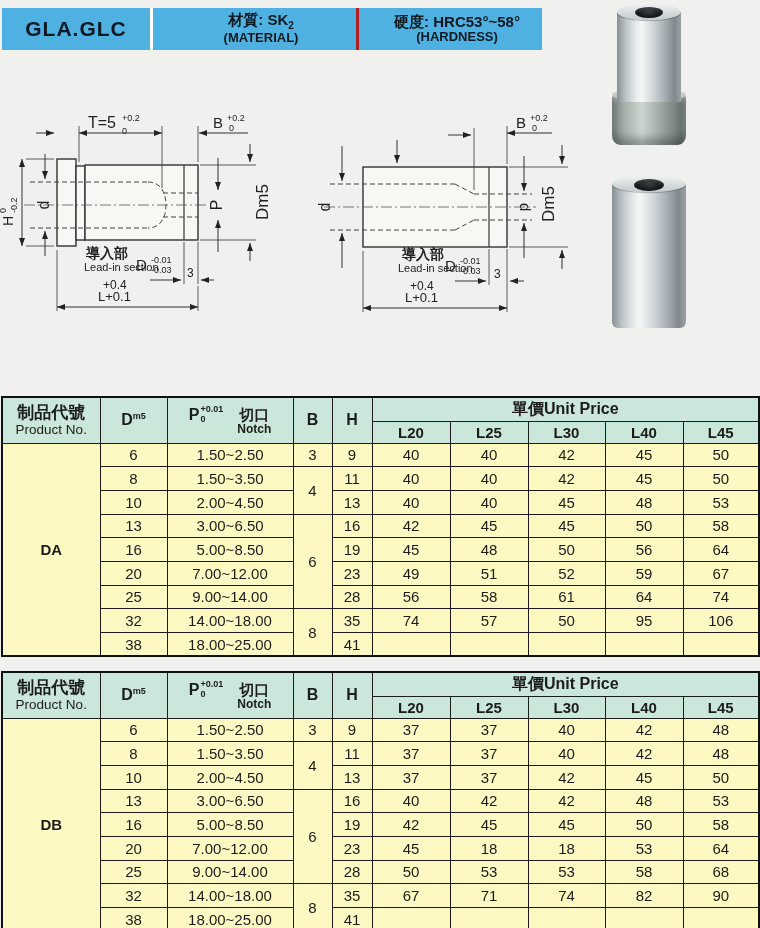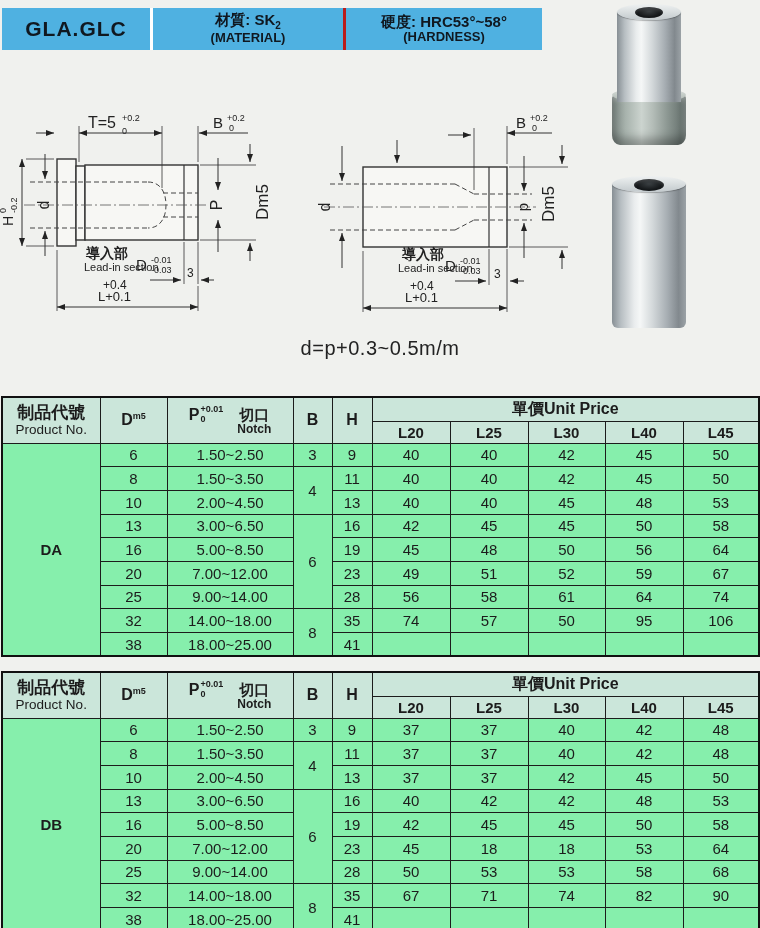--- a/index.html
+++ b/index.html
@@ -1,20 +1,20 @@
 <!DOCTYPE html>
 <html><head>
 <meta charset="utf-8">
 <style>
   html,body{margin:0;padding:0;}
   body{font-family:"Liberation Sans","DejaVu Sans",sans-serif;background:#d8d8d8;}
   #page{position:relative;width:760px;height:928px;background:#f0f1ee;overflow:hidden;margin:0 auto;}
 
   
-  .topbar{position:absolute;left:2px;top:8px;width:540px;height:42px;display:flex;background:#4fb1e1;color:#101820;}
+  .topbar{position:absolute;left:2px;top:8px;width:540px;height:42px;display:flex;background:#4fb1e1;color:#101820;gap:13px;}
   .topbar .cell{display:flex;flex-direction:column;justify-content:center;align-items:center;line-height:1.1;}
   .topbar .c1{width:148px;border-right:3px solid #fff;font-size:21px;font-weight:bold;letter-spacing:1px;}
   .topbar .c2{width:190px;border-right:3px solid #b91c1c;font-size:15px;font-weight:bold;}
   .topbar .c3{flex:1;font-size:15px;font-weight:bold;}
   .topbar .sub2{font-size:10px;}
   .topbar .en{font-size:13px;font-weight:bold;}
 
   
   svg text{fill:#222;font-family:"Liberation Sans","DejaVu Sans",sans-serif;}
   .part{fill:#f7f7f4;stroke:#333;stroke-width:1.4;}
@@ -32,21 +32,21 @@
   .cyl{position:absolute;background:linear-gradient(90deg,#878f94 0%,#b7bec2 12%,#e9eced 30%,#f5f7f7 38%,#d3d8da 55%,#a6adb2 75%,#82898e 90%,#9ba2a6 100%);}
   .cyl .rim{position:absolute;left:0;top:-8px;width:100%;height:16px;border-radius:50%;background:linear-gradient(180deg,#eef1f1,#c3cacd);box-shadow:0 1px 1px rgba(0,0,0,.25);}
   .cyl .hole{position:absolute;border-radius:50%;background:radial-gradient(ellipse at 50% 40%,#3a3f42 0%,#15181a 60%,#101315 100%);box-shadow:inset 0 2px 3px rgba(255,255,255,.15);}
   .head{position:absolute;background:linear-gradient(90deg,#75807c 0%,#a7b2ac 18%,#ccd4cf 40%,#b4bdb8 55%,#8c9792 75%,#6d7874 92%,#7d8884 100%);border-radius:4px 4px 8px 8px/4px 4px 10px 10px;box-shadow:inset 0 -7px 9px rgba(0,0,0,.28),inset 0 5px 4px rgba(255,255,255,.25);}
   .head .hrim{position:absolute;left:0;top:-7px;width:100%;height:14px;border-radius:50%;background:linear-gradient(180deg,#dde2de,#a9b3ae);}
 
   
   .formula{position:absolute;left:0;top:337px;width:760px;text-align:center;font-size:20px;color:#222;letter-spacing:.5px;}
 
   
-  table.price{position:absolute;left:1px;width:757px;border-collapse:collapse;table-layout:fixed;background:#86efac;border:2px solid #111;}
+  table.price{position:absolute;left:1px;width:757px;border-collapse:collapse;table-layout:fixed;background:#fef9c3;border:2px solid #111;}
   table.price th,table.price td{border:1px solid #1c1c1c;text-align:center;vertical-align:middle;padding:0;color:#1c1c1c;}
   table.price thead th{background:#cbe6da;}
   table.price thead tr:first-child{height:24px;}
   table.price thead tr:last-child{height:22px;margin-top:32px;}
   table.price tbody tr{height:23.7px;}
   table.price tbody td{font-size:15px;}
   .th-product .cn{font-size:17px;font-weight:bold;line-height:1.15;}
   .th-product .en{font-size:13.5px;font-weight:normal;line-height:1.15;}
   th .big{font-size:16px;font-weight:bold;}
   th sup{font-size:9px;}
@@ -217,21 +217,20 @@
       <div class="hole" style="left:18px;top:-5px;width:28px;height:11px;"></div>
     </div>
   </div>
   <div class="photo" style="left:612px;top:176px;width:74px;height:152px;">
     <div class="cyl" style="left:0;top:8px;width:74px;height:144px;border-radius:0 0 6px 6px;">
       <div class="rim"></div>
       <div class="hole" style="left:22px;top:-5px;width:30px;height:12px;"></div>
     </div>
   </div>
 
-  <div class="formula">d=p+0.3~0.5m/m</div>
 
   <table class="price" style="top:396px;">
       <colgroup>
         <col style="width: 98px;">
         <col style="width: 67px;">
         <col style="width: 126px;">
         <col style="width: 39px;">
         <col style="width: 40px;">
         <col style="width: 78px;">
         <col style="width: 78px;">

